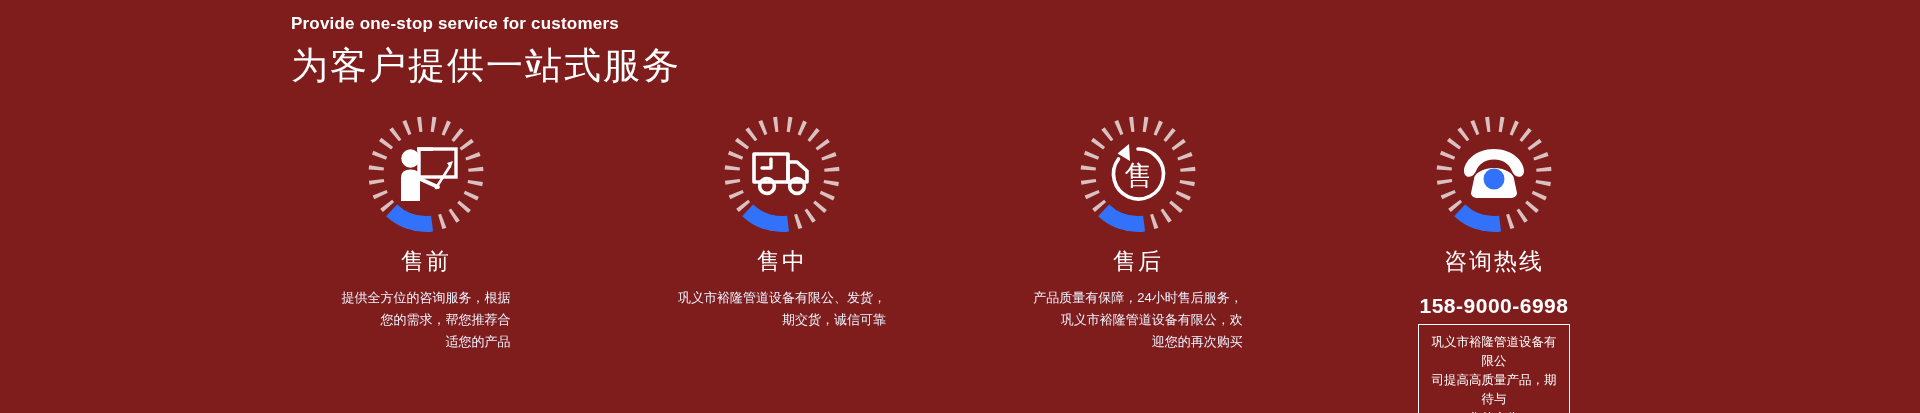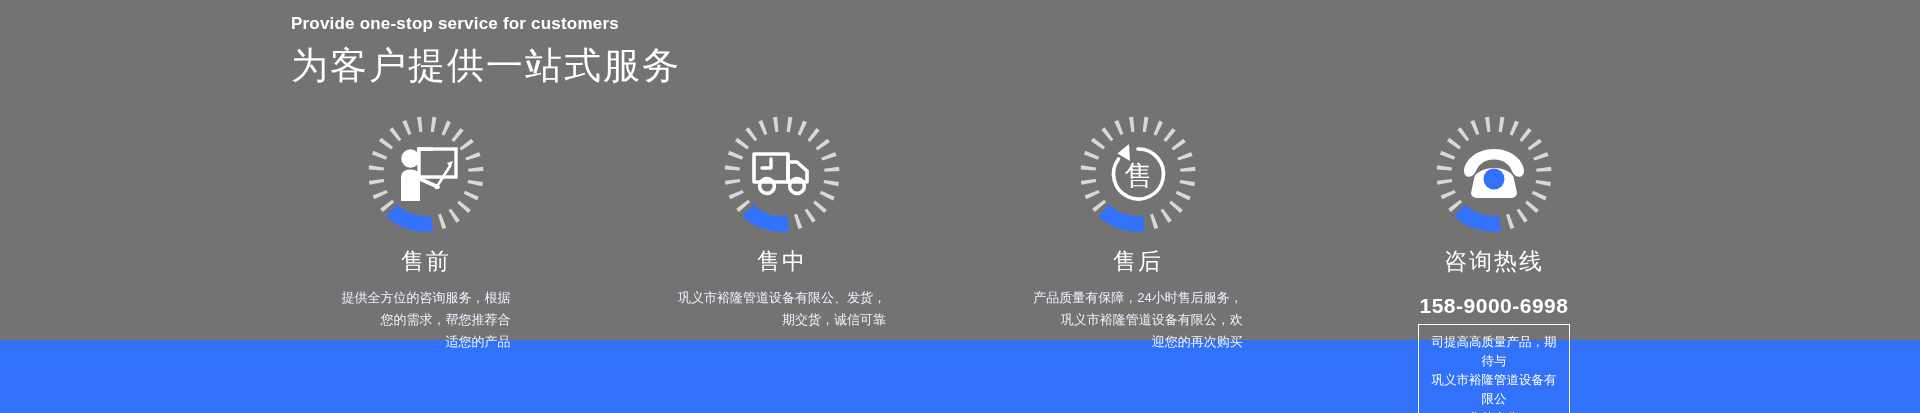--- a/index.html
+++ b/index.html
@@ -4,21 +4,21 @@
 <style>
   * { margin:0; padding:0; box-sizing:border-box; }
   html, body { width:1920px; height:413px; }
   body {
     background:#3272fa;
     font-family:"Liberation Sans","DejaVu Sans",sans-serif;
     color:#ffffff;
     overflow:hidden;
     position:relative;
   }
-  .banner { position:relative; width:1920px; height:340px; background:#737373; }
+  .banner { position:relative; width:1920px; height:413px; background:#7f1d1d; }
 
   
   .heading { position:absolute; left:291px; top:14px; }
   .eyebrow {
     font-size:17px;
     font-weight:600;
     letter-spacing:.2px;
     color:#ffffff;
     line-height:1.2;
     white-space:nowrap;
@@ -201,20 +201,20 @@
                      C37 13.5 41 14.5 45 18 C50 22 50 28 54 30 C58 32 62 30 62 25 C62 16 51 3 32 3 Z" fill="#ffffff"></path>
             <path d="M12 33 C12 28 20 22 32 22 C44 22 52 28 52 33 L55 47 C55 50 52 52 48 52 L16 52
                      C12 52 9 50 9 47 Z" fill="#ffffff"></path>
             <circle cx="32" cy="33" r="10.5" fill="#3272fa"></circle>
           </svg>
         </div>
       </div>
       <div class="col-title">咨询热线</div>
       <div class="phone-num">158-9000-6998</div>
       <div class="note-box">
+        <div>巩义市裕隆管道设备有限公</div>
         <div>司提高高质量产品，期待与</div>
-        <div>巩义市裕隆管道设备有限公</div>
         <div>您的合作</div>
       </div>
     </div>
 
   </div>
 </div>
 
 </body></html>

